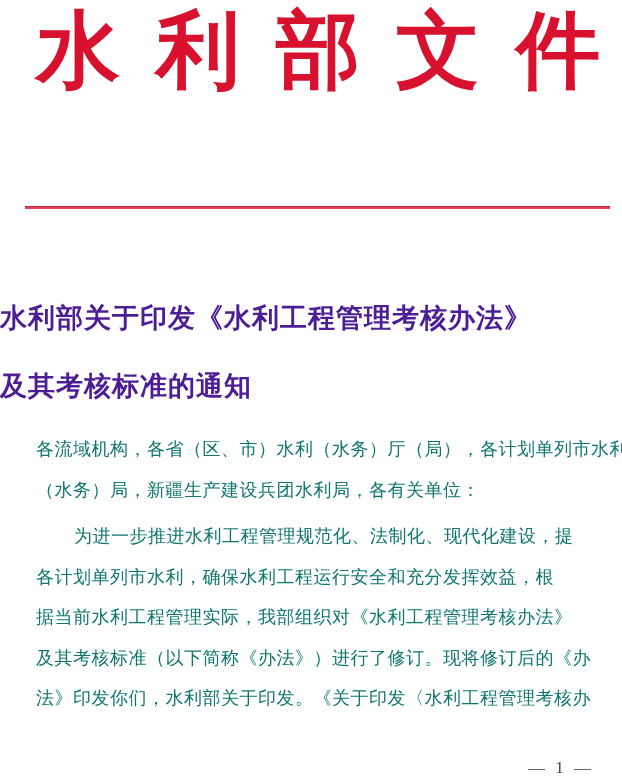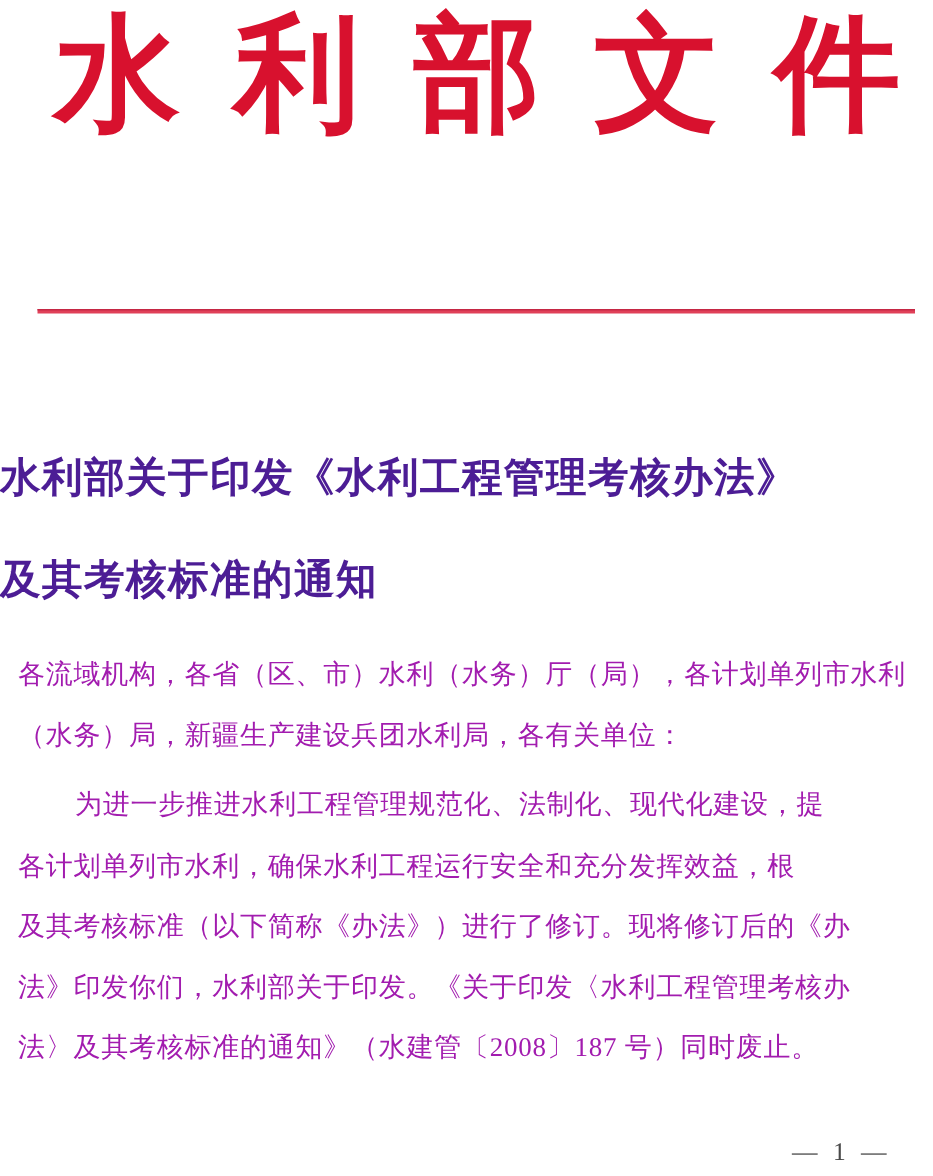--- a/index.html
+++ b/index.html
@@ -65,24 +65,24 @@
     letter-spacing: 1px;
     font-family: "Liberation Sans", sans-serif;
   }
   .doc-title.line1 { top: 300px; }
   .doc-title.line2 { top: 352px; margin-top: 16px; }
 
   
   .body-text {
     position: absolute;
     top: 429px;
-    left: 12px;
+    left: 36px;
     width: 576px;
     font-size: 18px;
-    color: #a21caf;
+    color: #0f766e;
     font-family: "Liberation Serif", serif;
     letter-spacing: 0.5px;
   }
   .body-line {
     height: 40.5px;
     line-height: 40.5px;
     white-space: nowrap;
   }
   .para-first {
     text-indent: 38px;
@@ -117,20 +117,20 @@
   <div class="red-rule"></div>
 
   <div class="doc-title line1">水利部关于印发《水利工程管理考核办法》</div>
   <div class="doc-title line2">及其考核标准的通知</div>
 
   <div class="body-text">
     <div class="body-line">各流域机构，各省（区、市）水利（水务）厅（局），各计划单列市水利</div>
     <div class="body-line">（水务）局，新疆生产建设兵团水利局，各有关单位：</div>
     <div class="body-line para-first">为进一步推进水利工程管理规范化、法制化、现代化建设，提</div>
     <div class="body-line">各计划单列市水利，确保水利工程运行安全和充分发挥效益，根</div>
+    <div class="body-line">据当前水利工程管理实际，我部组织对《水利工程管理考核办法》</div>
     <div class="body-line">及其考核标准（以下简称《办法》）进行了修订。现将修订后的《办</div>
     <div class="body-line">法》印发你们，水利部关于印发。《关于印发〈水利工程管理考核办</div>
-    <div class="body-line">法〉及其考核标准的通知》（水建管〔2008〕187 号）同时废止。</div>
   </div>
 
   <div class="page-number">— 1 —</div>
 
 </div>
 
 </body></html>

